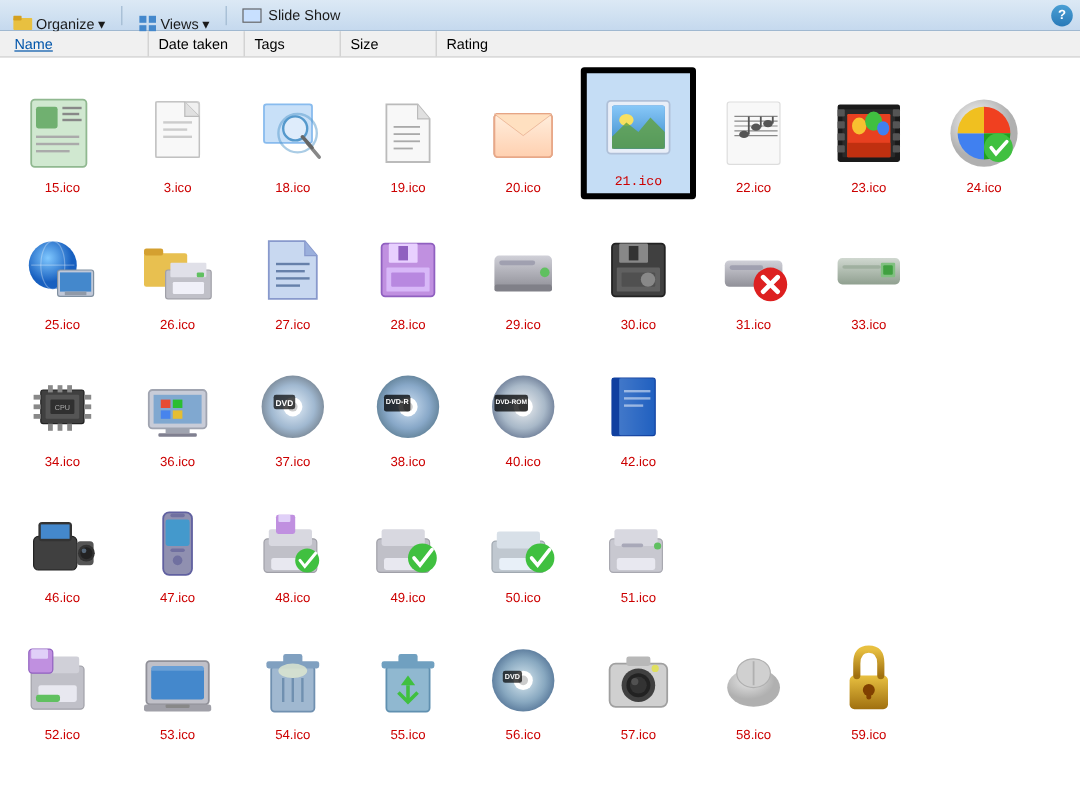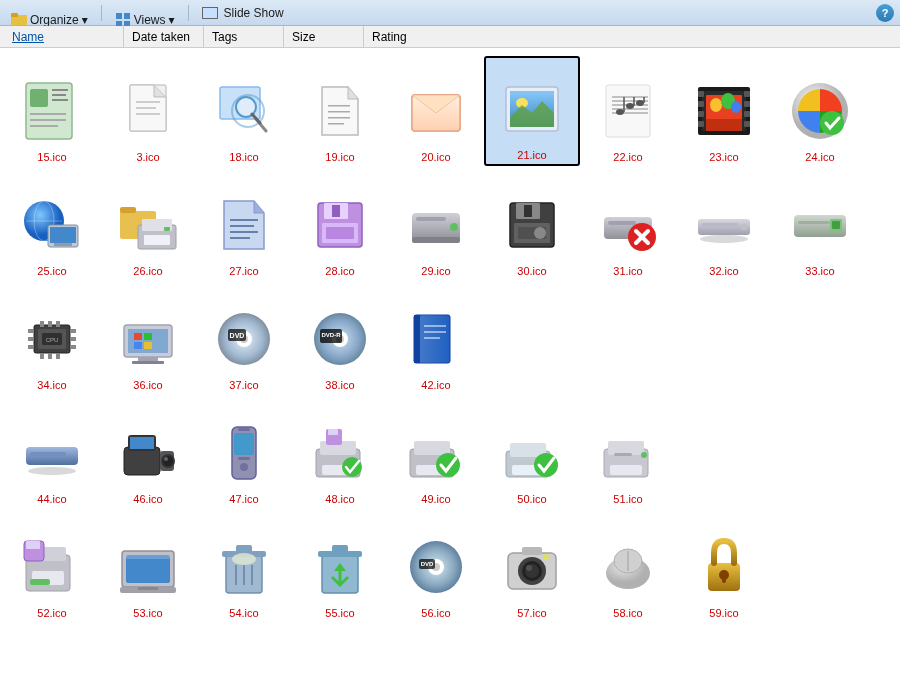--- a/index.html
+++ b/index.html
@@ -114,21 +114,21 @@
       height: 110px;
       display: flex;
       flex-direction: column;
       align-items: center;
       justify-content: flex-end;
       padding: 6px 4px 2px;
       cursor: pointer;
       border-radius: 3px;
       position: relative;
     }
-    .icon-item.selected { background: #c5ddf5; border: 2px solid #000000; }
+    .icon-item.selected { background: #c5ddf5; border: 5px solid #000000; font-family: Liberation Mono, monospace; }
 
     .icon-img {
       width: 72px;
       height: 72px;
       display: flex;
       align-items: center;
       justify-content: center;
       position: relative;
     }
     .icon-label {
@@ -481,38 +481,20 @@
             <rect x="12" y="28" width="28" height="4" rx="2" fill="#a0a0b0"></rect>
 
             <circle cx="46" cy="44" r="14" fill="#dd2020"></circle>
             <line x1="40" y1="38" x2="52" y2="50" stroke="white" stroke-width="4" stroke-linecap="round"></line>
             <line x1="52" y1="38" x2="40" y2="50" stroke="white" stroke-width="4" stroke-linecap="round"></line>
           </svg>
         </div>
         <div class="icon-label">31.ico</div>
       </div>
 
-      <div class="icon-item">
-        <div class="icon-img">
-          <svg width="64" height="64" viewBox="0 0 64 64">
-
-            <rect x="6" y="26" width="52" height="16" rx="3" fill="url(#slimG)"></rect>
-            <defs>
-              <linearGradient id="slimG" x1="0" y1="0" x2="0" y2="1">
-                <stop offset="0" stop-color="#d8d8e0"></stop>
-                <stop offset="1" stop-color="#a0a0b0"></stop>
-              </linearGradient>
-            </defs>
-            <rect x="10" y="30" width="36" height="3" rx="1.5" fill="#b8b8c8"></rect>
-            <circle cx="52" cy="34" r="3" fill="#c0c0c0"></circle>
-            <ellipse cx="32" cy="46" rx="24" ry="4" fill="rgba(0,0,0,0.15)"></ellipse>
-          </svg>
-        </div>
-        <div class="icon-label">32.ico</div>
-      </div>
 
       <div class="icon-item">
         <div class="icon-img">
           <svg width="64" height="64" viewBox="0 0 64 64">
 
             <rect x="6" y="22" width="52" height="22" rx="4" fill="url(#batDriveG)"></rect>
             <defs>
               <linearGradient id="batDriveG" x1="0" y1="0" x2="0" y2="1">
                 <stop offset="0" stop-color="#d0d8d0"></stop>
                 <stop offset="1" stop-color="#90a090"></stop>
@@ -615,20 +597,40 @@
             <circle cx="32" cy="32" r="8" fill="white"></circle>
             <circle cx="32" cy="32" r="4" fill="#ccc"></circle>
             <rect x="12" y="22" width="22" height="14" rx="2" fill="rgba(0,0,0,0.75)"></rect>
             <text x="23" y="30" text-anchor="middle" font-size="6" fill="white" font-weight="bold">DVD-R</text>
           </svg>
         </div>
         <div class="icon-label">38.ico</div>
       </div>
 
 
+      <div class="icon-item">
+        <div class="icon-img">
+          <svg width="64" height="64" viewBox="0 0 64 64">
+            <circle cx="32" cy="32" r="26" fill="url(#dvdromG)"></circle>
+            <defs>
+              <radialGradient id="dvdromG" cx="50%" cy="50%">
+                <stop offset="0" stop-color="#f8f8f8"></stop>
+                <stop offset="0.3" stop-color="#d0d8e0"></stop>
+                <stop offset="0.7" stop-color="#a8b8c8"></stop>
+                <stop offset="1" stop-color="#7888a0"></stop>
+              </radialGradient>
+            </defs>
+            <circle cx="32" cy="32" r="8" fill="white"></circle>
+            <circle cx="32" cy="32" r="4" fill="#ccc"></circle>
+            <rect x="8" y="22" width="28" height="14" rx="2" fill="rgba(0,0,0,0.75)"></rect>
+            <text x="22" y="30" text-anchor="middle" font-size="5.5" fill="white" font-weight="bold">DVD-ROM</text>
+          </svg>
+        </div>
+        <div class="icon-label">40.ico</div>
+      </div>
 
 
       <div class="icon-item">
         <div class="icon-img">
           <svg width="64" height="64" viewBox="0 0 64 64">
 
             <rect x="10" y="8" width="36" height="48" rx="2" fill="#2060c0" stroke="#1040a0" stroke-width="1"></rect>
             <rect x="10" y="8" width="6" height="48" fill="#1040a0"></rect>
             <rect x="20" y="18" width="22" height="2" fill="rgba(255,255,255,0.5)"></rect>
             <rect x="20" y="24" width="22" height="2" fill="rgba(255,255,255,0.5)"></rect>
@@ -644,37 +646,20 @@
           </svg>
         </div>
         <div class="icon-label">42.ico</div>
       </div>
 
     </div>
 
     <div class="icon-row">
 
 
-      <div class="icon-item">
-        <div class="icon-img">
-          <svg width="64" height="64" viewBox="0 0 64 64">
-
-            <rect x="6" y="26" width="52" height="18" rx="4" fill="url(#bluedriveG)"></rect>
-            <defs>
-              <linearGradient id="bluedriveG" x1="0" y1="0" x2="0" y2="1">
-                <stop offset="0" stop-color="#a0b8e0"></stop>
-                <stop offset="1" stop-color="#5070a0"></stop>
-              </linearGradient>
-            </defs>
-            <rect x="10" y="31" width="36" height="4" rx="2" fill="#7090c0"></rect>
-            <ellipse cx="32" cy="50" rx="24" ry="4" fill="rgba(0,0,0,0.15)"></ellipse>
-          </svg>
-        </div>
-        <div class="icon-label">44.ico</div>
-      </div>
 
 
       <div class="icon-item">
         <div class="icon-img">
           <svg width="64" height="64" viewBox="0 0 64 64">
 
             <rect x="8" y="26" width="36" height="28" rx="4" fill="#404040" stroke="#222" stroke-width="1"></rect>
             <rect x="44" y="30" width="14" height="20" rx="3" fill="#555"></rect>
             <rect x="12" y="14" width="28" height="16" rx="3" fill="#333"></rect>
             <rect x="14" y="16" width="24" height="12" fill="#4488cc"></rect>

